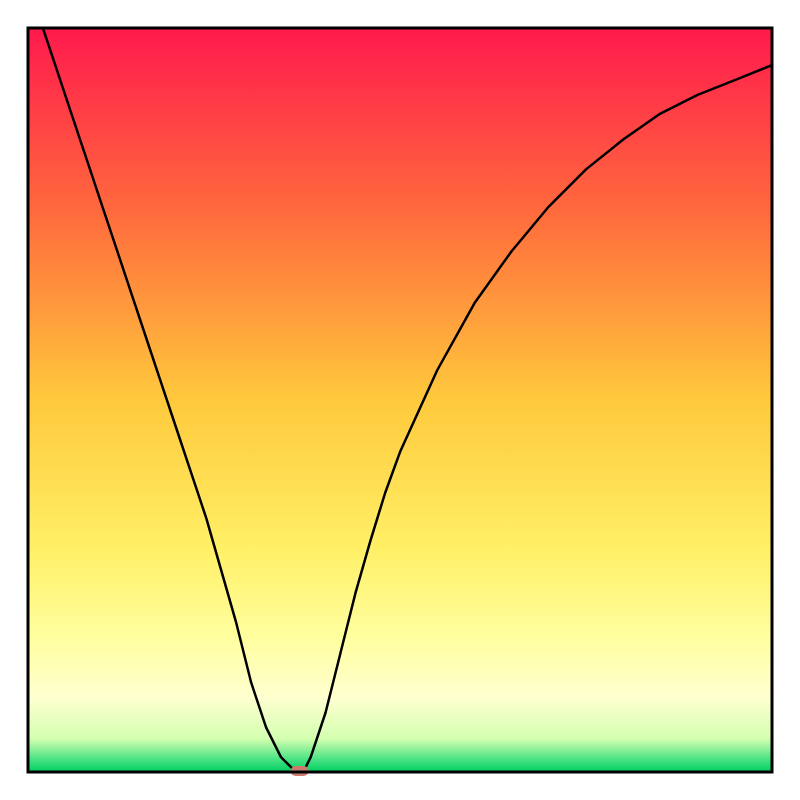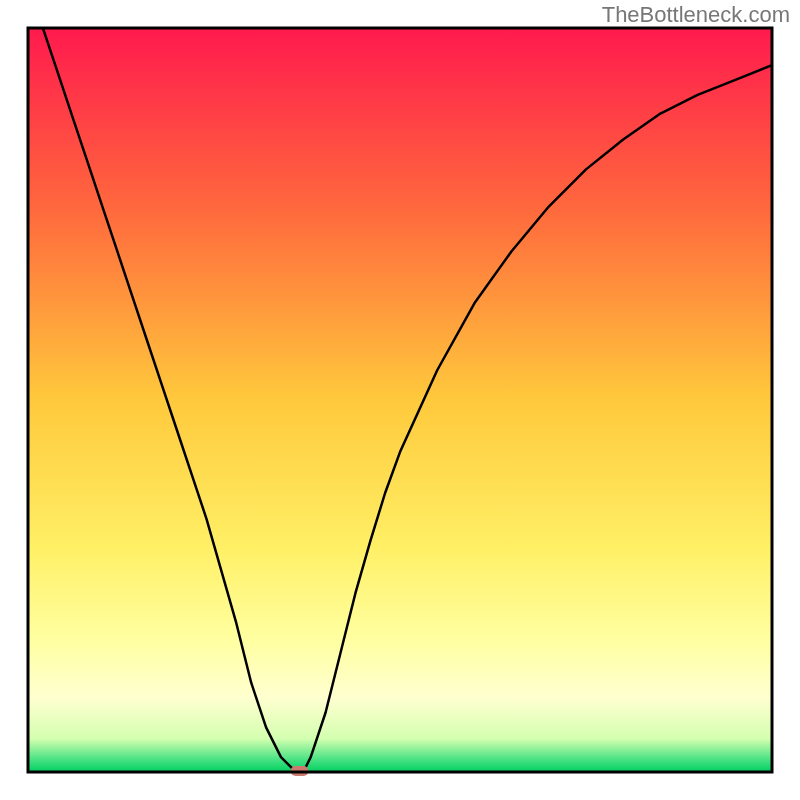--- a/index.html
+++ b/index.html
@@ -44,14 +44,13 @@
         </linearGradient>
         <clipPath id="plot-clip">
           <rect x="28" y="28" width="744" height="744"></rect>
         </clipPath>
       </defs>
       <rect x="28" y="28" width="744" height="744" fill="url(#bg-grad)"></rect>
       <path d="M28.00 -31.52 L42.88 28.00 L57.76 72.64 L72.64 117.28 L87.52 161.92 L102.40 206.56 L117.28 251.20 L132.16 295.84 L147.04 340.48 L161.92 385.12 L176.80 429.76 L191.68 474.40 L206.56 519.04 L221.44 571.12 L236.32 623.20 L251.20 682.72 L266.08 727.36 L280.96 757.12 L295.84 772.00 L303.28 772.00 L310.72 757.12 L325.60 712.48 L340.48 652.96 L355.36 593.44 L370.24 541.36 L385.12 493.00 L400.00 452.08 L437.20 370.24 L474.40 303.28 L511.60 251.20 L548.80 206.56 L586.00 169.36 L623.20 139.60 L660.40 113.56 L697.60 94.96 L734.80 80.08 L772.00 65.20" fill="none" stroke="#000000" stroke-width="2.5" stroke-linejoin="round" clip-path="url(#plot-clip)"></path>
       <rect x="290.56" y="766" width="18" height="10" rx="5" fill="#cc7a6e"></rect>
       <rect x="28" y="28" width="744" height="744" fill="none" stroke="#000000" stroke-width="3"></rect>
     </svg>
-  <div class="watermark">TheBottleneck.com</div>
 </div>
 
 </body></html>

